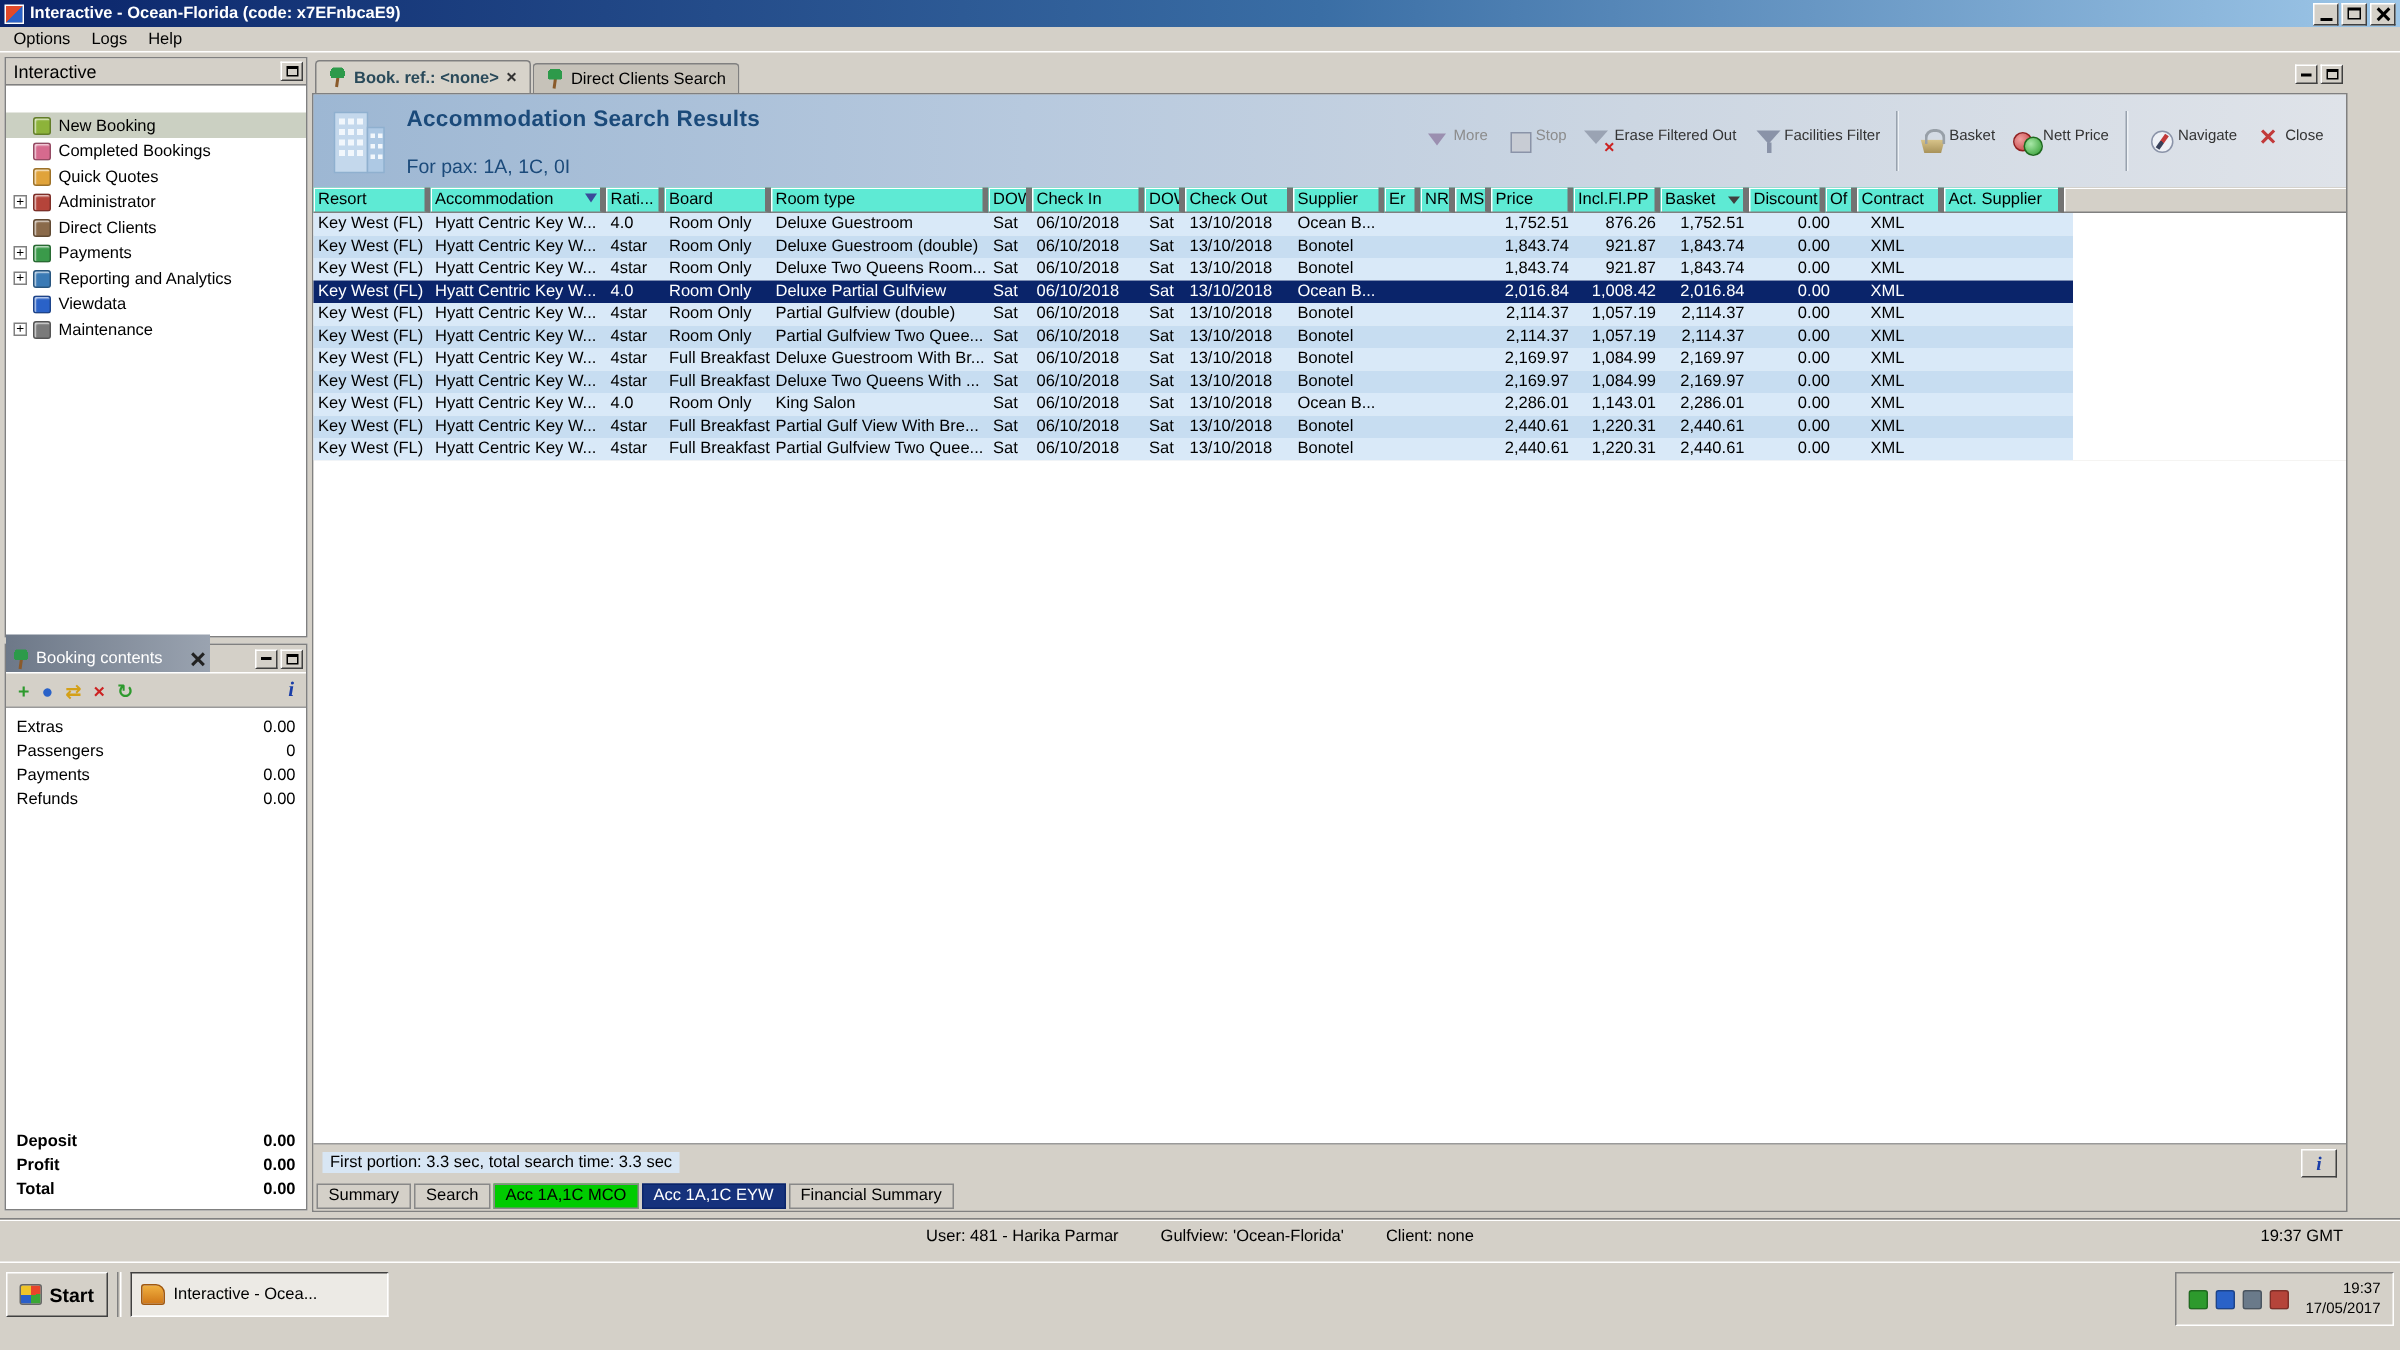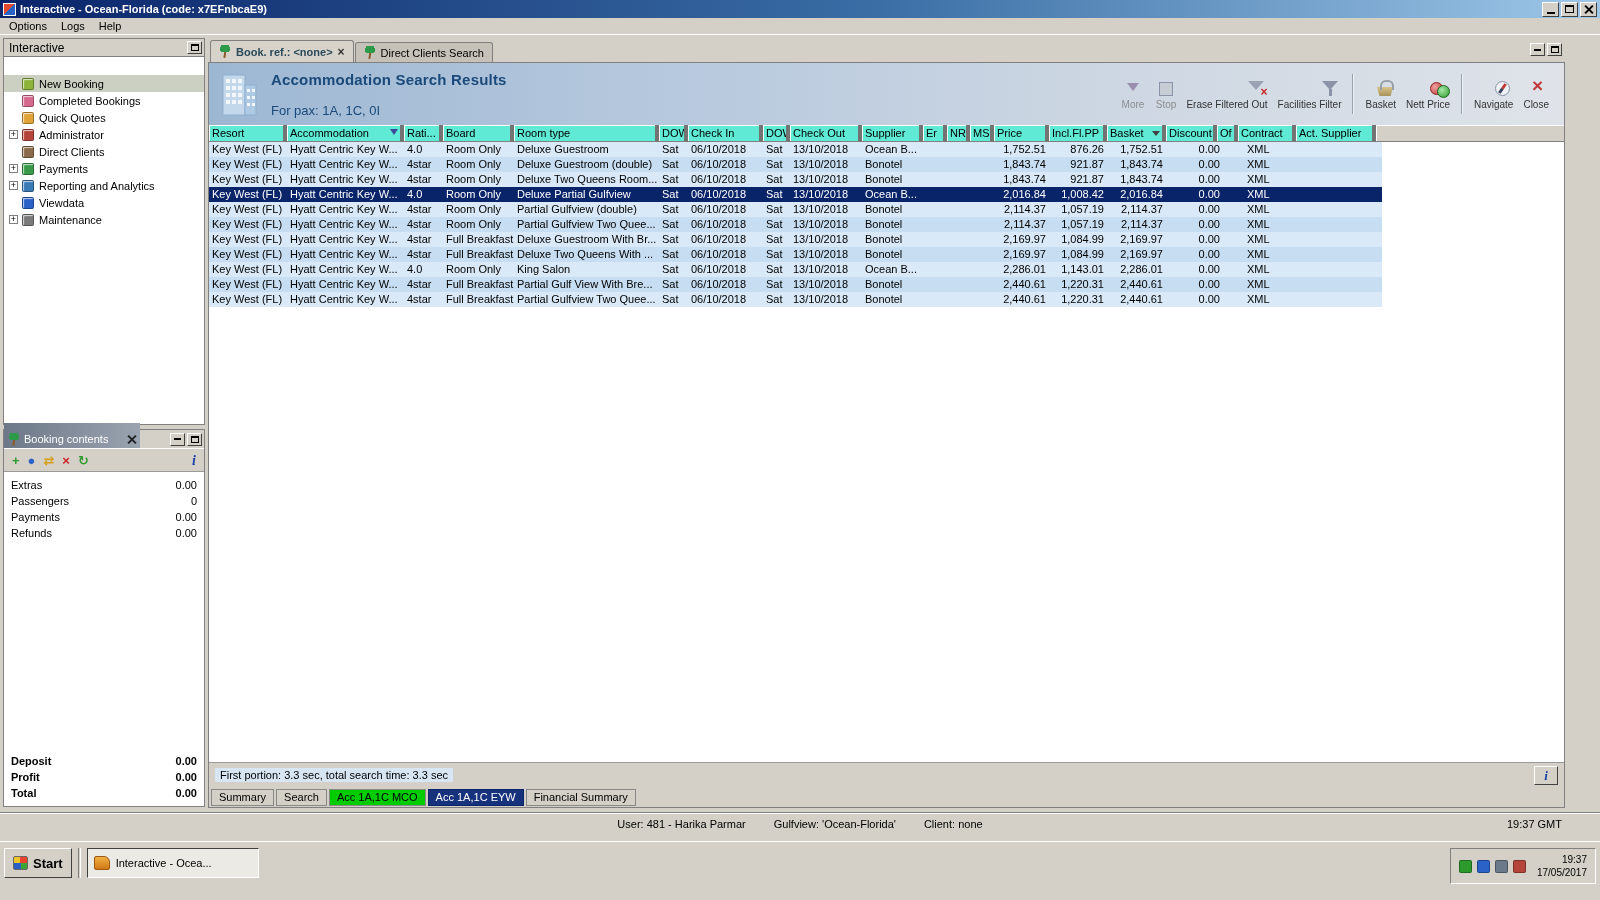--- a/index.html
+++ b/index.html
@@ -64,21 +64,21 @@
 .palm::before{content:'';position:absolute;left:5px;top:4px;width:2px;height:9px;background:#8a5a2a;transform:rotate(8deg)}
 .palm::after{content:'';position:absolute;left:0;top:0;width:12px;height:7px;background:radial-gradient(circle at 6px 4px,#2d9a4a 0 5px,transparent 5px)}
 .content{position:absolute;left:0;top:22px;right:0;bottom:0;border:1px solid #808080;background:#d4d0c8;display:flex;flex-direction:column}
 
 
 .band{height:62px;background:linear-gradient(90deg,#9db7d3,#b7c9de 35%,#ccd6e2 65%,#dfe3e9);display:flex;align-items:center;padding:0 10px;gap:12px;flex:0 0 auto}
 .band-titles{display:flex;flex-direction:column;justify-content:center}
 .band-title{font-size:15px;font-weight:bold;color:#1b4a7a;letter-spacing:.2px}
 .band-sub{font-size:13px;color:#1b4a7a;margin-top:15px}
 .htoolbar{margin-left:auto;display:flex;align-items:center}
-.tbtn{display:flex;flex-direction:column;align-items:flex-end;padding:2px 5px;min-width:32px}
+.tbtn{display:flex;flex-direction:row;align-items:flex-start;padding:2px 5px;min-width:32px}
 .tlabel{font-size:10px;color:#333;white-space:nowrap;margin-top:1px}
 .tbtn.disabled .tlabel{color:#8c8c8c}
 .tsep{width:2px;height:40px;border-left:1px solid #98a2ae;border-right:1px solid #eef2f6;margin:0 6px}
 .ticon{position:relative;width:22px;height:20px}
 .ticon.more::before{content:'';position:absolute;left:5px;top:5px;border-left:6px solid transparent;border-right:6px solid transparent;border-top:8px solid #9b8fb0}
 .ticon.stop::before{content:'';position:absolute;left:5px;top:4px;width:12px;height:12px;background:#c8ccd4;border:1px solid #8a93a8}
 .ticon.erase-filtered::before{content:'';position:absolute;left:2px;top:3px;border-left:8px solid transparent;border-right:8px solid transparent;border-top:9px solid #9aa3b3}
 .ticon.erase-filtered::after{content:'×';position:absolute;right:0;bottom:-1px;color:#cc2222;font-size:12px;font-weight:bold}
 .ticon.facilities-filter::before{content:'';position:absolute;left:3px;top:3px;border-left:8px solid transparent;border-right:8px solid transparent;border-top:9px solid #8a93a8}
 .ticon.facilities-filter::after{content:'';position:absolute;left:10px;top:11px;width:3px;height:7px;background:#8a93a8}

